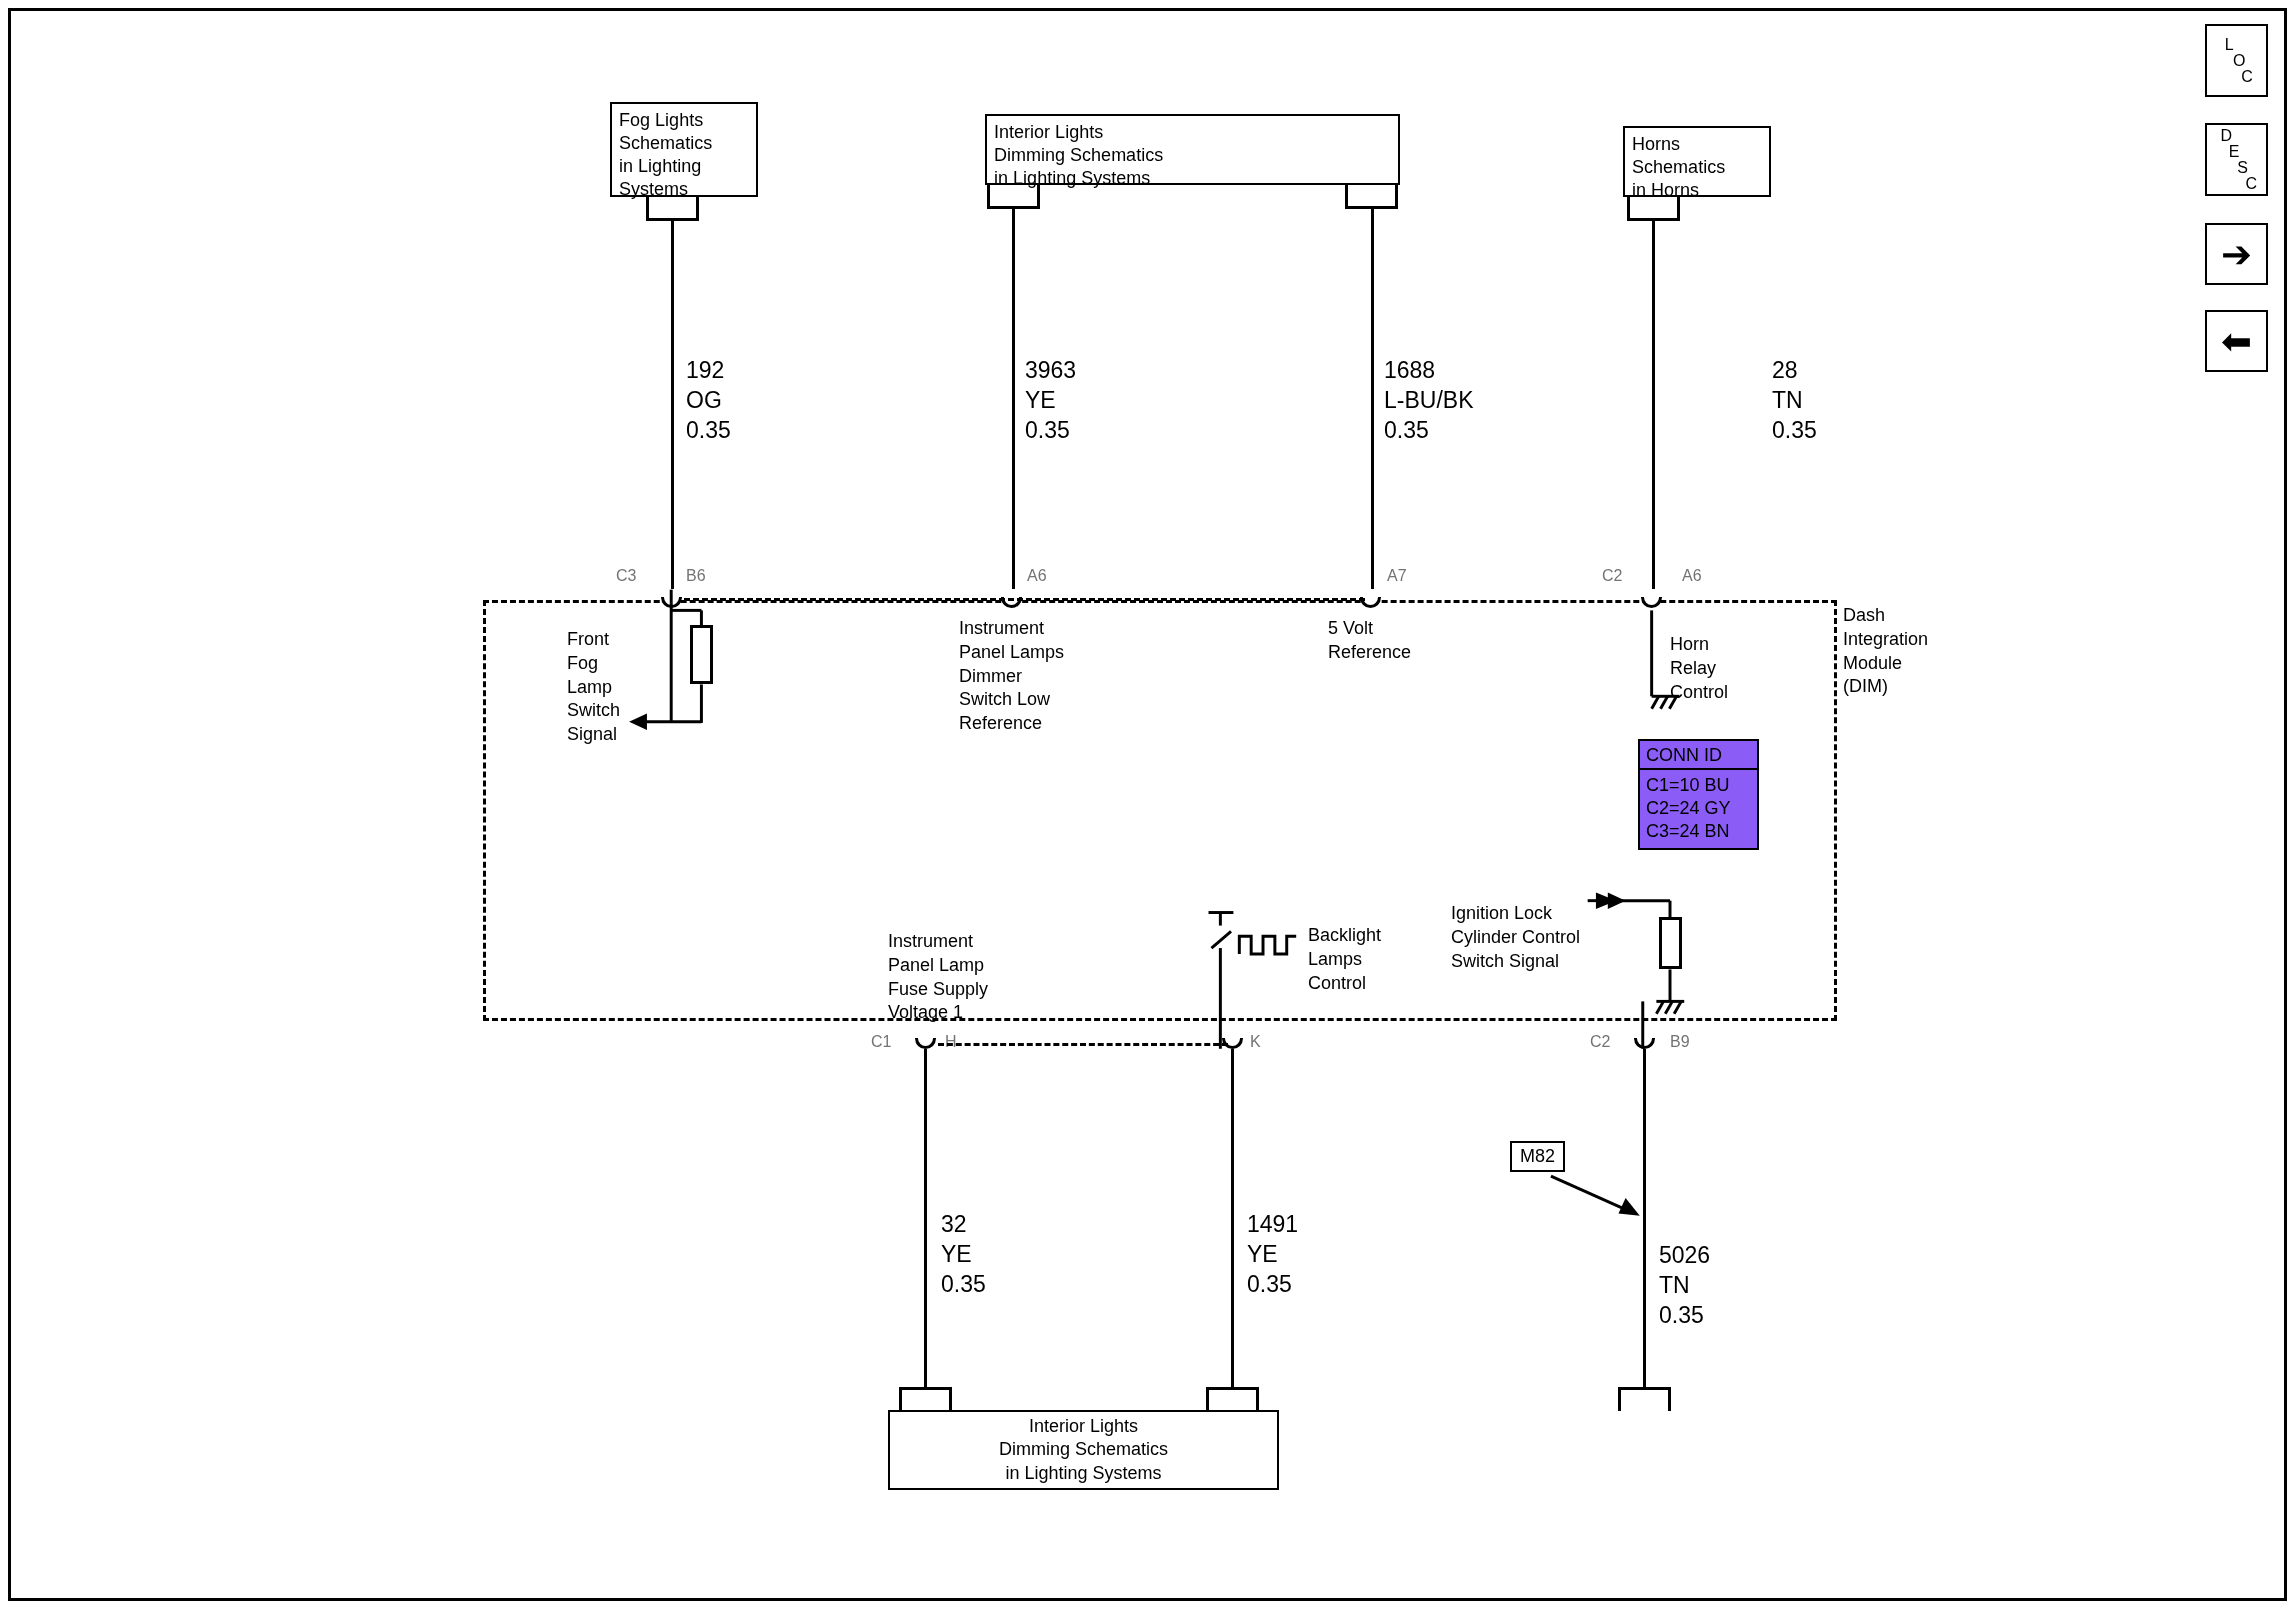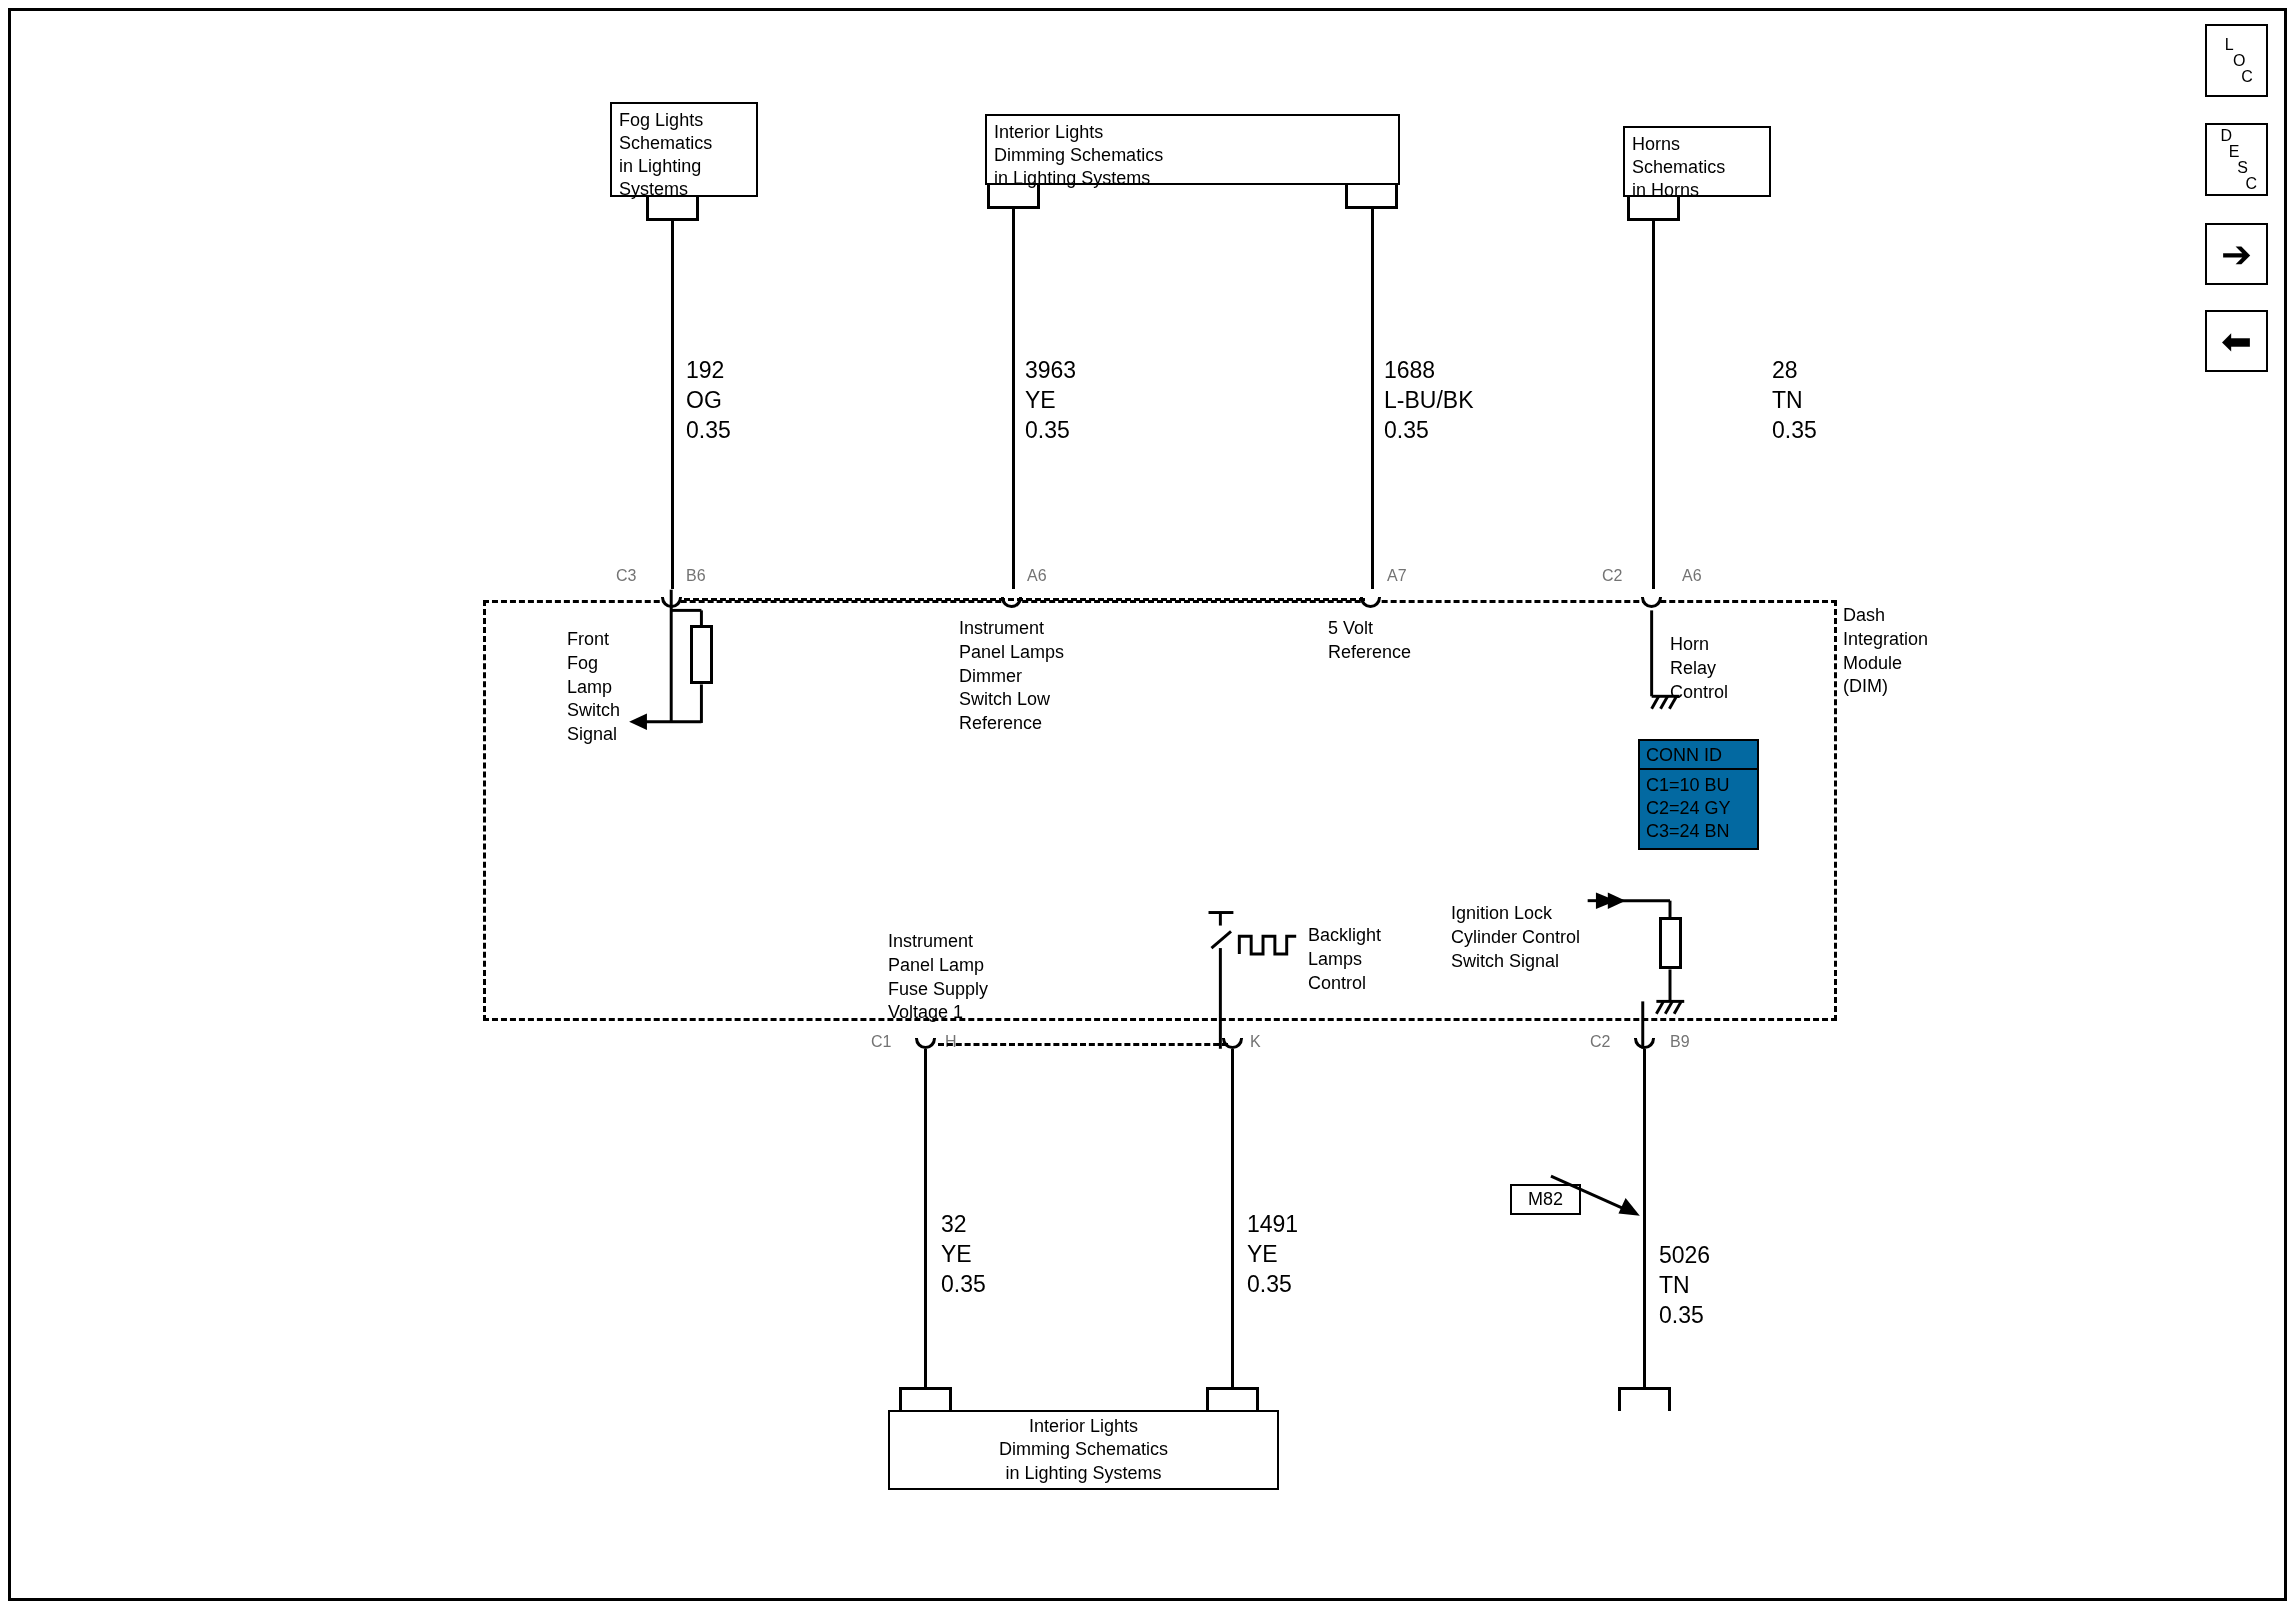--- a/index.html
+++ b/index.html
@@ -120,42 +120,41 @@
   .s4 { margin-left: 25px; }
   .arrowglyph {
     font-size: 37px;
     line-height: 1;
     color: #000;
   }
   .connid {
     position: absolute;
     border: 2.4px solid #000;
     box-sizing: border-box;
-    background: #0369a1;
+    background: #8b5cf6;
     font-size: 18px;
     color: #000;
   }
   .connid .hdr {
     padding: 3.6px 6px 2.4px 6px;
     border-bottom: 2.4px solid #000;
   }
   .connid .body {
     padding: 3.6px 6px 4.7px 6px;
     line-height: 1.3;
     white-space: pre;
   }
   .m82 {
     position: absolute;
     border: 2.4px solid #000;
     box-sizing: border-box;
     background: #fff;
     font-size: 18px;
     color: #000;
-    padding: 3px 16px;
-    margin-top: 43px;
+    padding: 3px 8px;
   }
   .resistor {
     position: absolute;
     border: 3px solid #000;
     box-sizing: border-box;
     background: #fff;
   }
   svg.overlay {
     position: absolute;
     left: 0;

